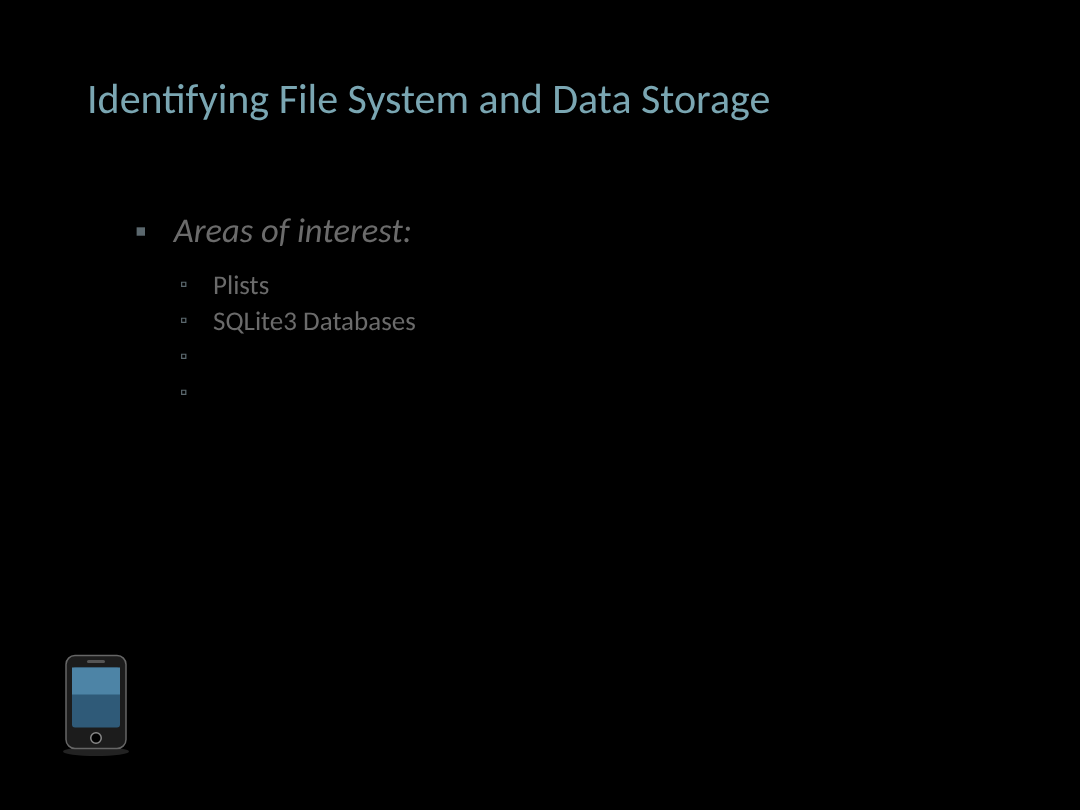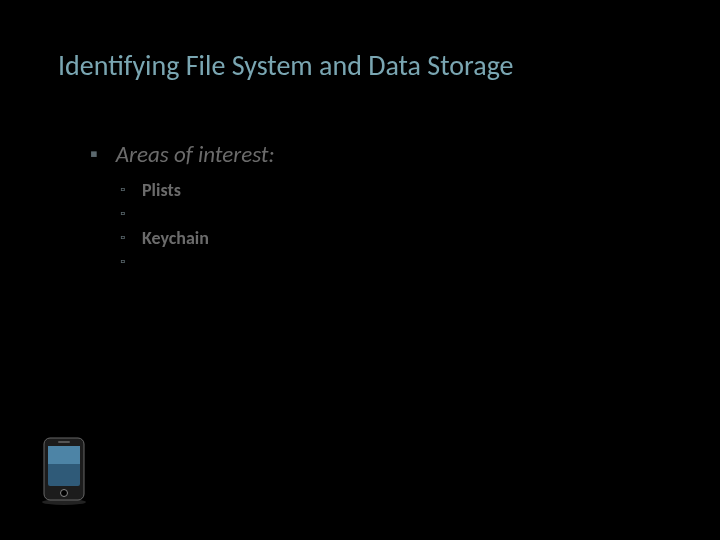--- a/index.html
+++ b/index.html
@@ -5,21 +5,21 @@
   html,body{margin:0;padding:0;width:720px;height:540px;overflow:hidden;background:#000;}
   .slide{position:relative;width:609px;height:540px;background:#000;font-family:Calibri,"Segoe UI",Arial,sans-serif;color:#595959;}
   .title{position:absolute;left:58px;top:48px;font-size:28px;font-weight:400;color:#7aa6b2;}
   .content{position:absolute;left:90px;top:140px;}
   .lvl1{display:flex;align-items:flex-start;margin:0;}
   .lvl1 .bullet{color:#5b686e;font-size:22px;line-height:28px;margin-right:18px;}
   .lvl1 .txt{font-size:23px;color:#6b6b6b;line-height:28px;font-style:italic;}
   .sublist{margin:10px 0 0 30px;padding:0;list-style:none;}
   .sublist li{display:flex;align-items:flex-start;margin:0;}
   .sublist .sb{color:#5b686e;font-size:14px;line-height:24px;margin-right:10px;width:12px;}
-  .sublist .st{font-size:18px;color:#6b6b6b;line-height:24px;font-weight:bold;}
+  .sublist .st{font-size:18px;color:#6b6b6b;line-height:24px;}
   .phone-icon{position:absolute;left:38px;bottom:30px;}
 </style>
 </head>
 <body>
 
 <div class="slide">
 
   <div class="title">Identifying File System and Data Storage</div>
 
   <div class="content">
@@ -27,24 +27,24 @@
       <span class="bullet">▪</span>
       <span class="txt">Areas of interest:</span>
     </div>
     <ul class="sublist">
       <li>
         <span class="sb">▫</span>
         <span class="st">Plists</span>
       </li>
       <li>
         <span class="sb">▫</span>
+        <span class="st">SQLite3 Databases</span>
       </li>
       <li>
         <span class="sb">▫</span>
-        <span class="st">Keychain</span>
       </li>
       <li>
         <span class="sb">▫</span>
       </li>
     </ul>
   </div>
 
   <div class="phone-icon">
     <svg width="52" height="70" viewBox="0 0 52 70">
       <ellipse cx="26" cy="66" rx="22" ry="3" fill="#222"></ellipse>

